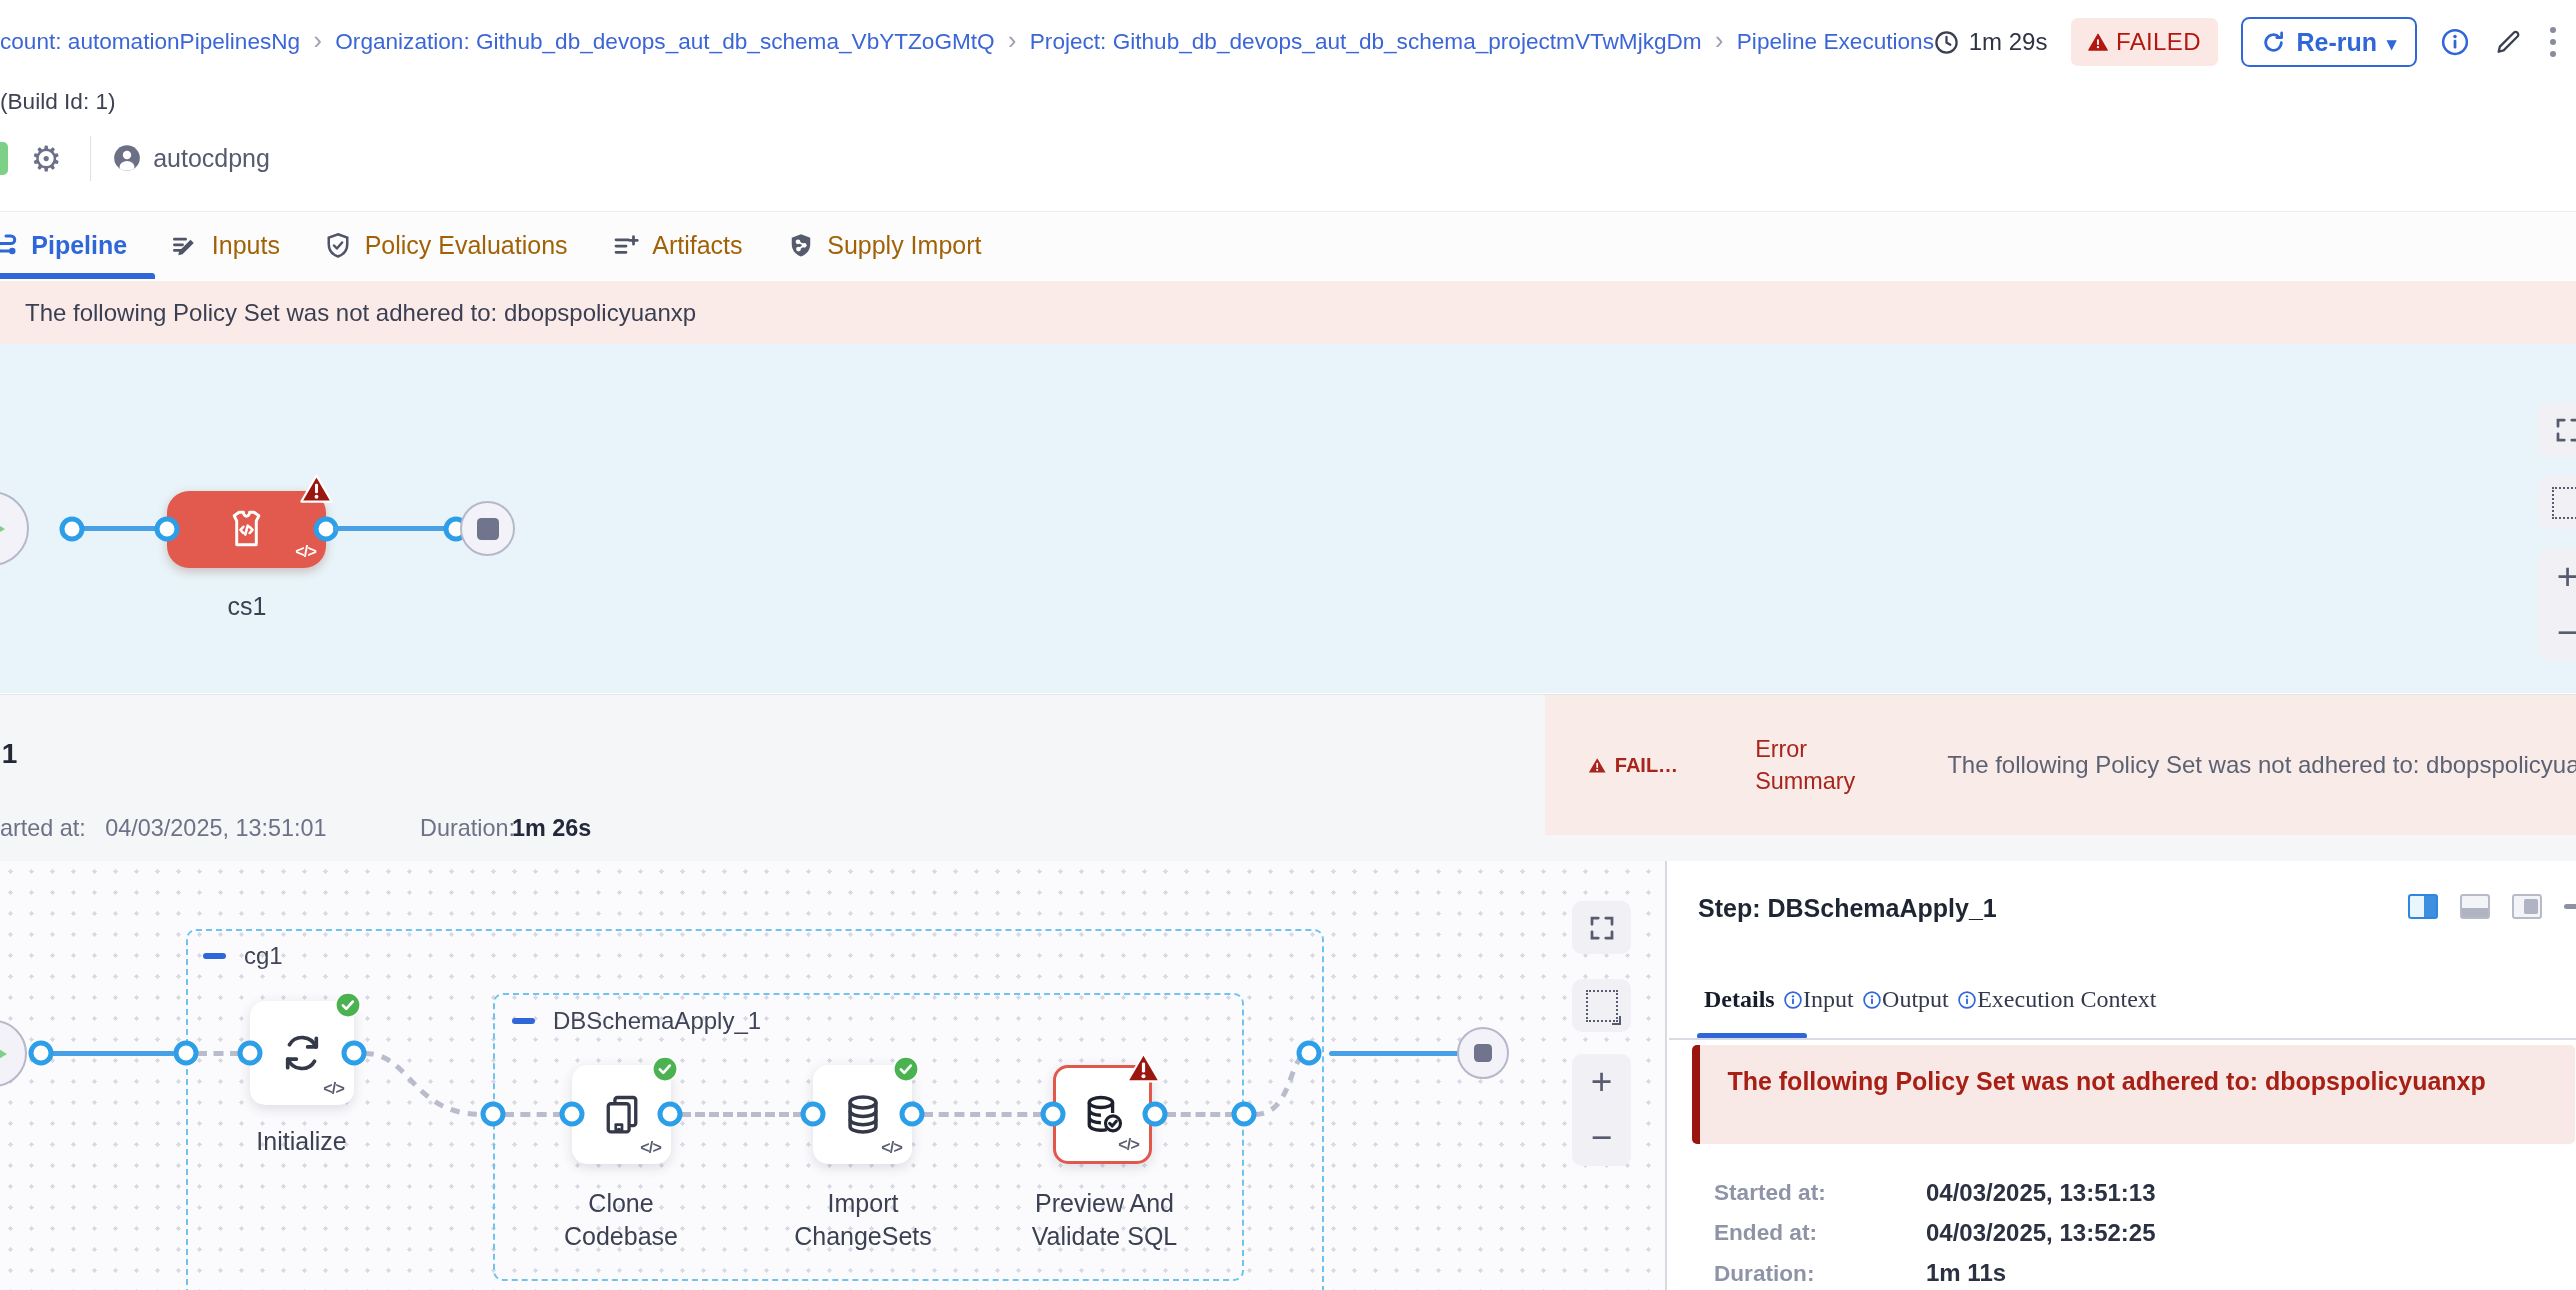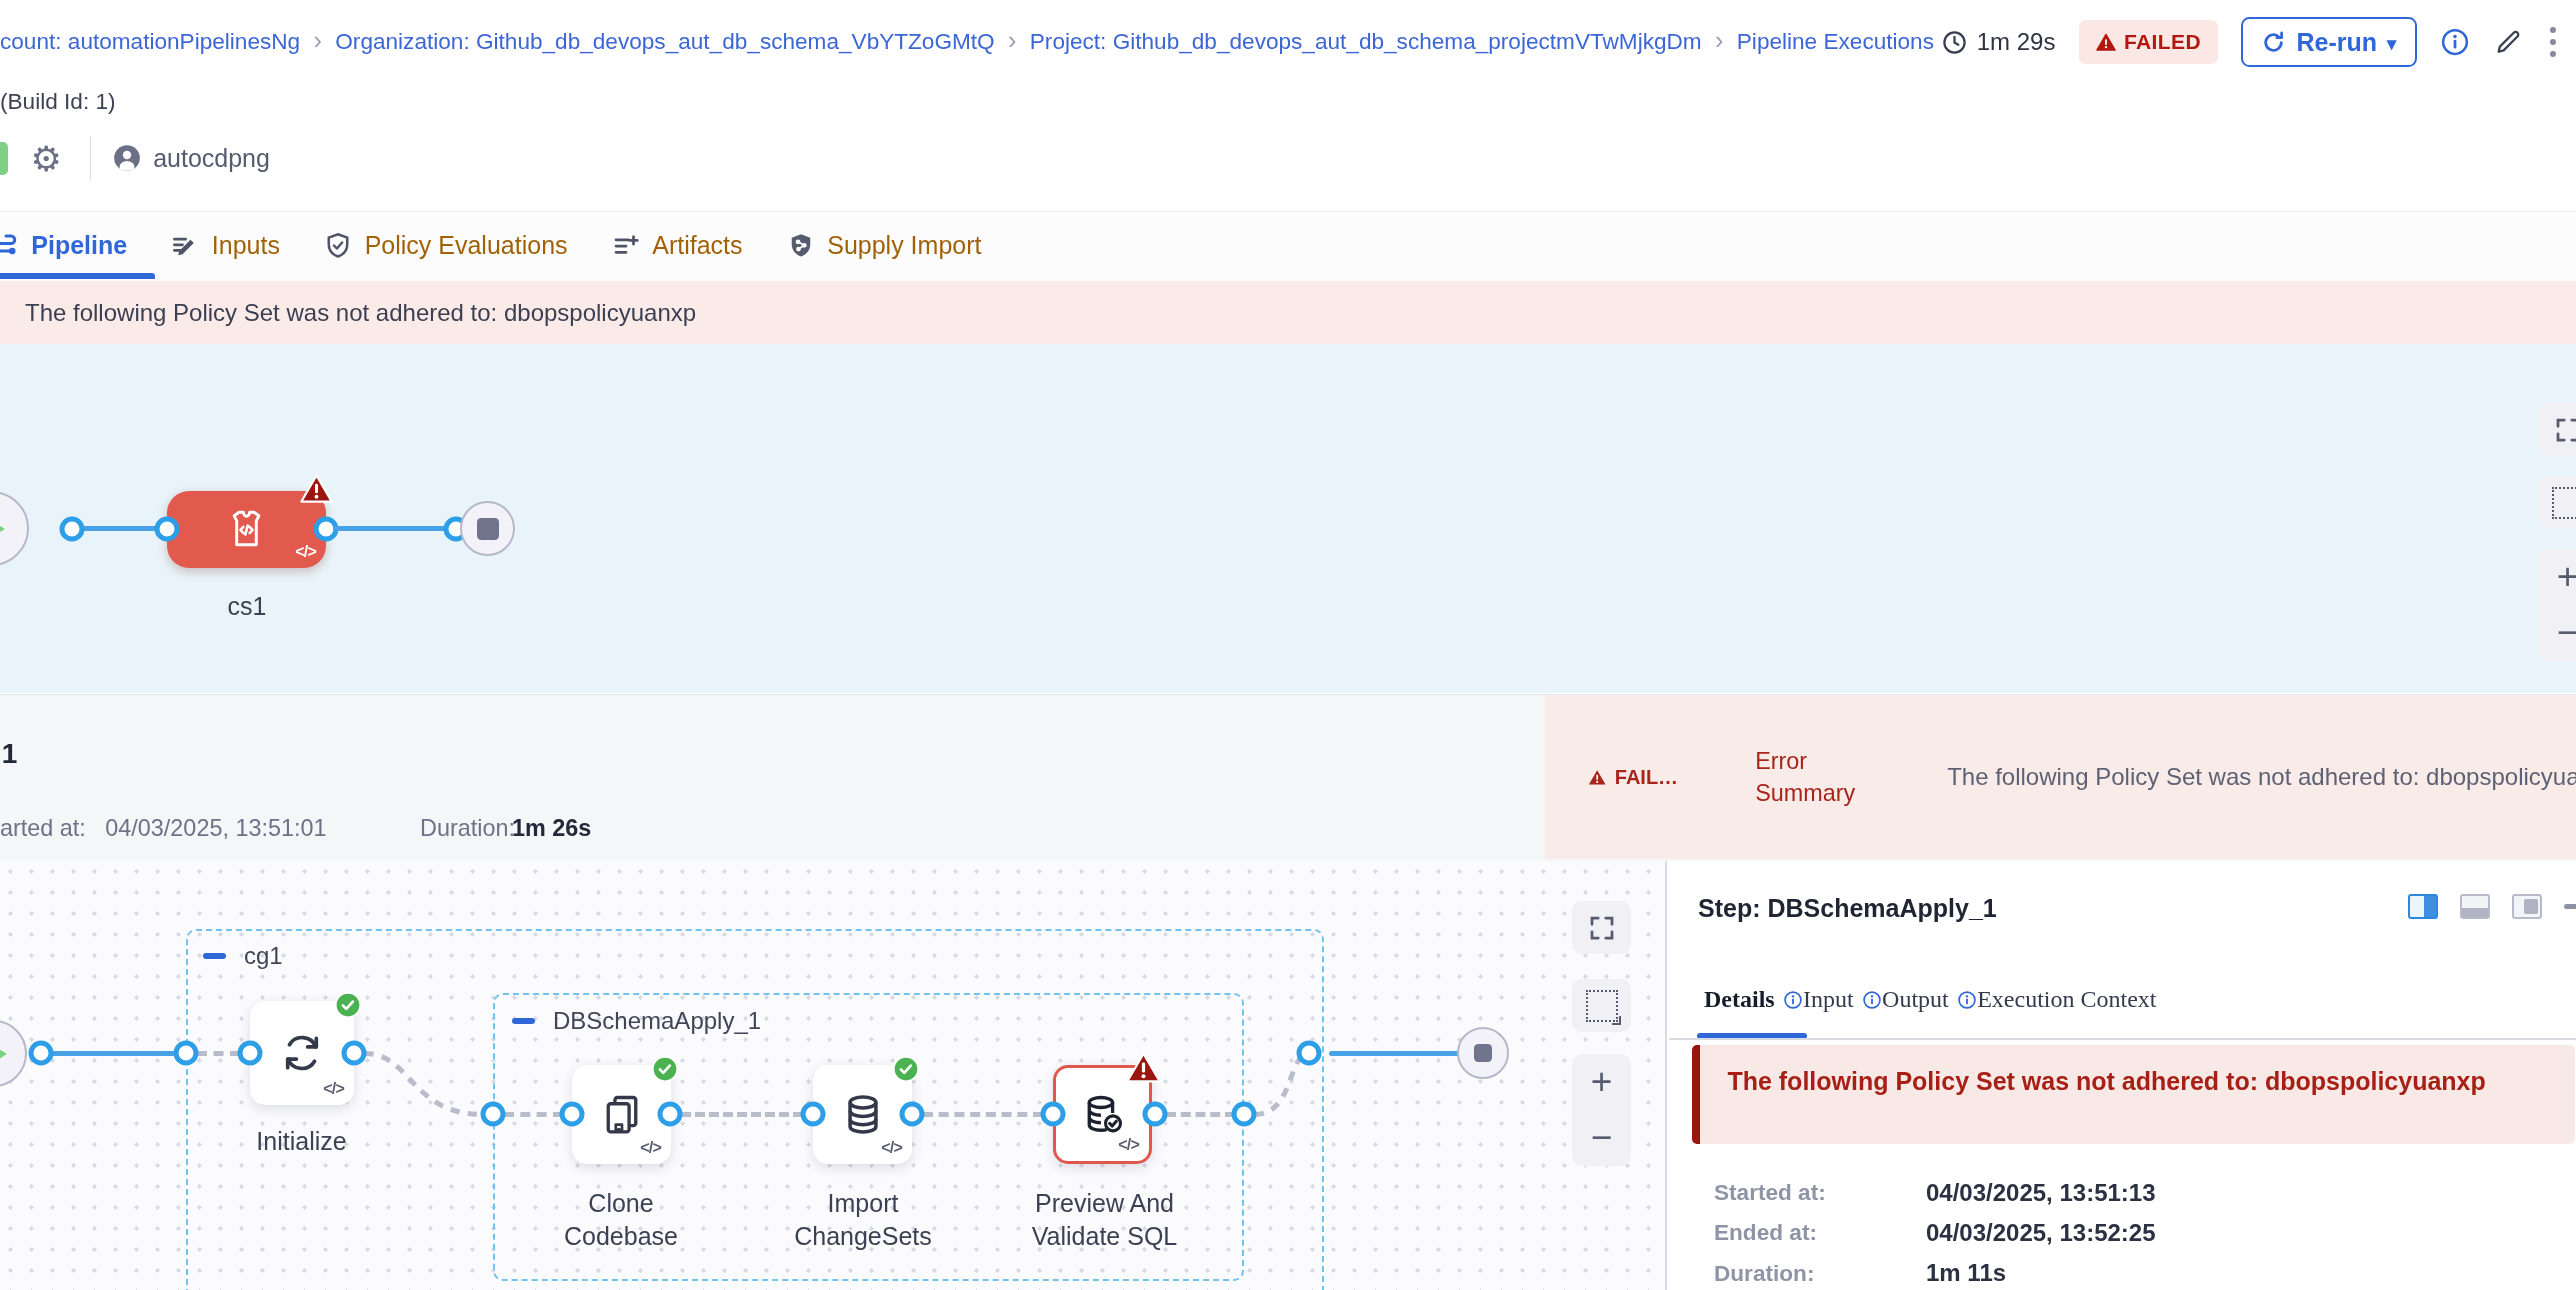--- a/index.html
+++ b/index.html
@@ -8,21 +8,21 @@
   .abs{position:absolute;}
 
   
   .topbar{position:absolute;left:0;top:0;width:2576px;height:84px;background:#fff;}
   .crumbs{position:absolute;left:0;top:0;height:84px;display:flex;align-items:center;gap:13.4px;white-space:nowrap;}
   .crumb{font-size:22.6px;color:#3c66d6;}
   .crumb-sep{font-size:25px;color:#9ba0b4;margin-top:-3.3px;}
   .top-actions{position:absolute;right:16.7px;top:0;height:84px;display:flex;align-items:center;gap:23.4px;}
   .elapsed{display:flex;align-items:center;gap:8.4px;font-size:24px;color:#2f3444;}
   .badge-failed{display:flex;align-items:center;gap:8.4px;background:#fbe7e4;color:#b41710;
-      font-size:21px;font-weight:bold;letter-spacing:0.4px;padding:10px 16.7px;border-radius:6.7px;}
+      font-size:24px;font-weight:normal;letter-spacing:0.4px;padding:10px 16.7px;border-radius:6.7px;}
   .btn-rerun{display:flex;align-items:center;gap:10px;border:2.5px solid #2f66d8;color:#2f66d8;
       background:#fff;border-radius:8.4px;padding:8.4px 18.4px;font-size:25px;font-weight:bold;}
   .caret{font-size:18.4px;margin-top:3.3px;}
   .kebab{display:flex;flex-direction:column;gap:5.9px;padding:3.3px;}
   .kebab span{width:5.9px;height:5.9px;border-radius:50%;background:#868b9e;}
 
   
   .title-row{position:absolute;left:0;top:74px;height:55px;display:flex;align-items:center;gap:18.4px;}
   .pipe-title{font-size:37px;font-weight:bold;color:#1e2230;letter-spacing:-0.4px;}
   .build-id{font-size:22.6px;color:#3d4254;}
@@ -93,21 +93,21 @@
       border-right:2.5px solid #565b6e;border-bottom:2.5px solid #565b6e;}
 
   
   .stage-bar{position:absolute;left:0;top:694px;width:2576px;height:167px;background:#f5f6f8;
       border-top:1.7px solid #e3e5ec;box-sizing:border-box;}
   .stage-name{position:absolute;left:1.7px;top:43px;font-size:28px;font-weight:bold;color:#232838;}
   .stage-info{position:absolute;left:0;top:120px;font-size:23.4px;color:#6e7287;white-space:nowrap;}
   .stage-info b{color:#23283a;}
   .stage-info .dur-label{position:absolute;left:420px;top:0;}
   .stage-info .dur-value{position:absolute;left:512px;top:0;font-weight:bold;color:#23283a;}
-  .stage-error{position:absolute;left:1545px;top:0;width:1031px;height:164px;background:#f9ebe8;
+  .stage-error{position:absolute;left:1545px;top:0;width:1031px;height:140px;background:#f9ebe8;
       display:flex;align-items:center;}
   .fail-mini{display:flex;align-items:center;gap:8.4px;color:#a8251c;font-size:20px;font-weight:bold;
       margin-left:43px;flex:none;}
   .err-sum{width:142px;margin-left:77px;font-size:23.4px;color:#a8251c;line-height:32px;flex:none;}
   .err-msg{margin-left:50px;font-size:24px;color:#5c6274;white-space:nowrap;overflow:hidden;width:685px;}
 
   
   .panel{position:absolute;left:1669px;top:0;width:907px;height:430px;background:#fff;}
   .panel-title{position:absolute;left:29px;top:33px;font-size:25px;font-weight:bold;color:#1f2533;}
   .layout-icons{position:absolute;left:739px;top:33px;display:flex;align-items:center;gap:22px;}

